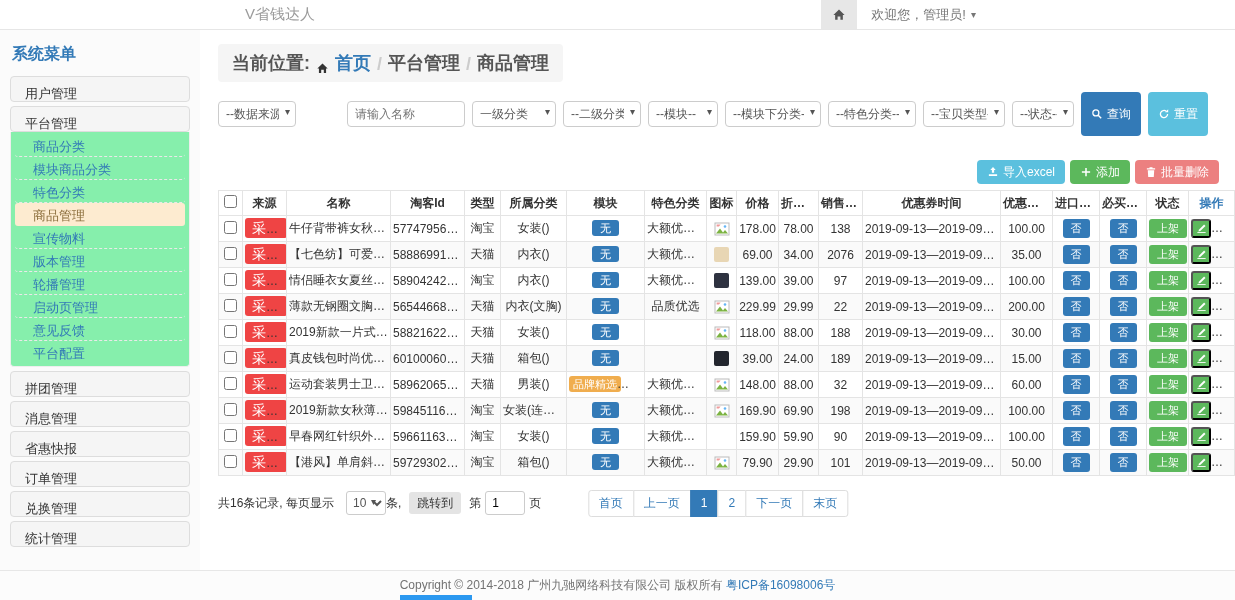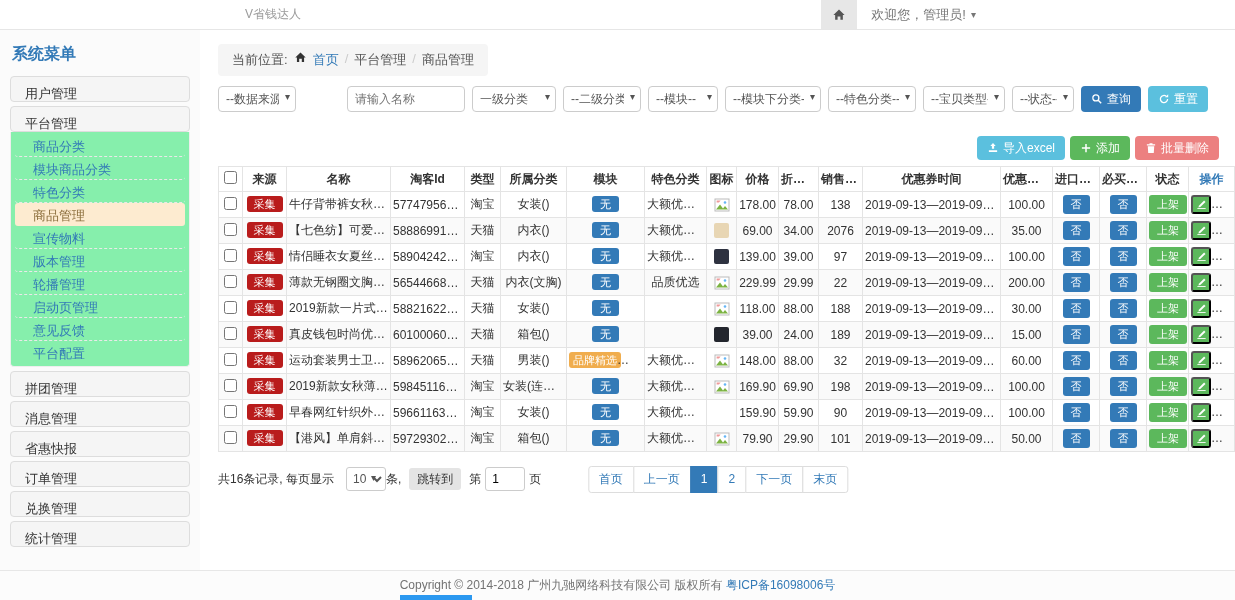--- a/index.html
+++ b/index.html
@@ -1,70 +1,70 @@
 <!DOCTYPE html>
 <html><head>
 <meta charset="utf-8">
 <style>
   * { box-sizing: border-box; margin: 0; padding: 0; }
   html,body { width:1235px; height:600px; overflow:hidden;
     font-family:"Liberation Sans","DejaVu Sans",sans-serif; background:#fff; font-size:13px; color:#333;}
   
   .navbar { height:30px; background:#fff; border-bottom:1px solid #e6e6e6; display:flex; align-items:stretch; }
-  .brand { margin-left:245px; display:flex; align-items:center; font-size:12px; color:#9b9b9b; }
+  .brand { margin-left:245px; display:flex; align-items:center; font-size:15px; color:#9b9b9b; }
   .nav-right { margin-left:auto; margin-right:245px; display:flex; align-items:stretch; }
   .home-btn { width:36px; background:#e7e7e7; display:flex; align-items:center; justify-content:center; cursor:pointer; }
   .home-btn svg { width:14px; height:14px; fill:#555; }
   .user-menu { display:flex; align-items:center; gap:5px; padding:12px 14px; color:#777; cursor:pointer; }
   .user-menu .caret { font-size:10px; color:#777; }
   
   .page { display:flex; height:540px; overflow:hidden; }
   .sidebar { width:200px; padding:14px 10px 0 10px; background:#fbfbfb; overflow:hidden; flex:none;}
   .sidebar-title { color:#337ab7; font-weight:bold; font-size:16px; height:24px; margin:0 0 8px 2px; }
   .panel { margin-bottom:4px; }
   .panel-head { background:#f5f5f5; border:1px solid #ddd; border-radius:4px; padding:8px 14px; height:26px;
     font-size:13px; color:#333; cursor:pointer; }
   .panel-body { background:#86efac; border:1px solid #eee; border-top:none; border-radius:0 0 4px 4px; padding:2px 4px; }
   .sub-item { color:#337ab7; font-size:13px; padding:4px 0 4px 18px; height:23px; border-bottom:1px dashed #e9e9e9;
     cursor:pointer; border-radius:3px; }
   .sub-item:last-child { border-bottom:none; }
   .sub-item.active { background:#fdebd0; color:#8a6d3b; border-bottom-color:transparent; }
   .main { flex:1; padding:14px 16px 0 18px; overflow:hidden; position:relative; }
   
-  .breadcrumb { display:inline-flex; align-items:flex-start; gap:6px; background:#f5f5f5; border-radius:4px;
-    padding:7px 14px; font-size:13px; color:#555; }
+  .breadcrumb { display:inline-flex; align-items:flex-end; gap:6px; background:#f5f5f5; border-radius:4px;
+    padding:7px 14px; font-size:18px; color:#555;font-weight:bold; }
   .breadcrumb svg { width:13px; height:13px; fill:#333; }
   .breadcrumb a { color:#337ab7; text-decoration:none; cursor:pointer; }
   .crumb-sep { color:#ccc; }
   
   .filters { display:flex; align-items:center; gap:7px; margin-top:10px; flex-wrap:nowrap; }
   .select-wrap { position:relative; }
   .select-wrap::after { content:"▾"; position:absolute; right:6px; top:5px; font-size:10px; color:#555; pointer-events:none; }
   .filters select, .filters input[type=text] { height:26px; border:1px solid #ccc; border-radius:4px; background:#fff;
     font-size:12px; color:#555; padding:0 16px 0 7px; -webkit-appearance:none; appearance:none; width:100%; }
   .filters input[type=text] { padding-right:7px; }
   .btn { display:inline-flex; align-items:center; gap:4px; border:none; border-radius:4px; color:#fff; font-size:12px;
-    height:26px; padding:0 10px; cursor:pointer; white-space:nowrap; }
+    height:44px; padding:0 10px; cursor:pointer; white-space:nowrap; }
   .btn svg { width:12px; height:12px; }
   .btn-primary { background:#337ab7; }
   .btn-info { background:#5bc0de; }
   .btn-success { background:#5cb85c; }
   .btn-danger-light { background:#ec8080; }
   
   .toolbar { display:flex; justify-content:flex-end; gap:5px; margin-top:24px; }
   .toolbar .btn { height:24px;text-align:center; }
   
   .grid-wrap { margin-top:6px; }
   table { width:100%; border-collapse:collapse; table-layout:fixed; font-size:12px; }
   th, td { border:1px solid #e4e4e4; text-align:center; vertical-align:middle; padding:3px 2px; height:26px;
     overflow:hidden; white-space:nowrap; text-overflow:ellipsis; }
   th { font-weight:bold; color:#333; background:#fff; height:25px; }
   th.op-head { color:#337ab7; }
   tbody tr:nth-child(even) { background:#fafafa; }
-  .badge-src { background:#b91c1c; color:#fff; border-radius:3px; padding:2px 7px; font-size:11px; }
+  .badge-src { background:#ef4444; color:#fff; border-radius:3px; padding:2px 7px; font-size:14px; }
   .badge-none { background:#337ab7; color:#fff; border-radius:3px; padding:2px 8px; font-size:11px; }
   .badge-brand { background:#f0ad4e; color:#fff; border-radius:3px; padding:2px 4px; font-size:11px; }
   .mini-btn { display:inline-flex; align-items:center; justify-content:center; border-radius:3px; color:#fff;
     font-size:11px; padding:2px 8px; cursor:pointer; border:none; }
   .mini-blue { background:#337ab7; }
   .mini-green { background:#5cb85c; }
   .op-btn { display:inline-flex; align-items:center; justify-content:center; width:20px; height:19px; border-radius:3px;
     cursor:pointer; vertical-align:middle; }
   .op-btn + .op-btn { margin-left:3px; }
   .op-edit { background:#5cb85c; }

